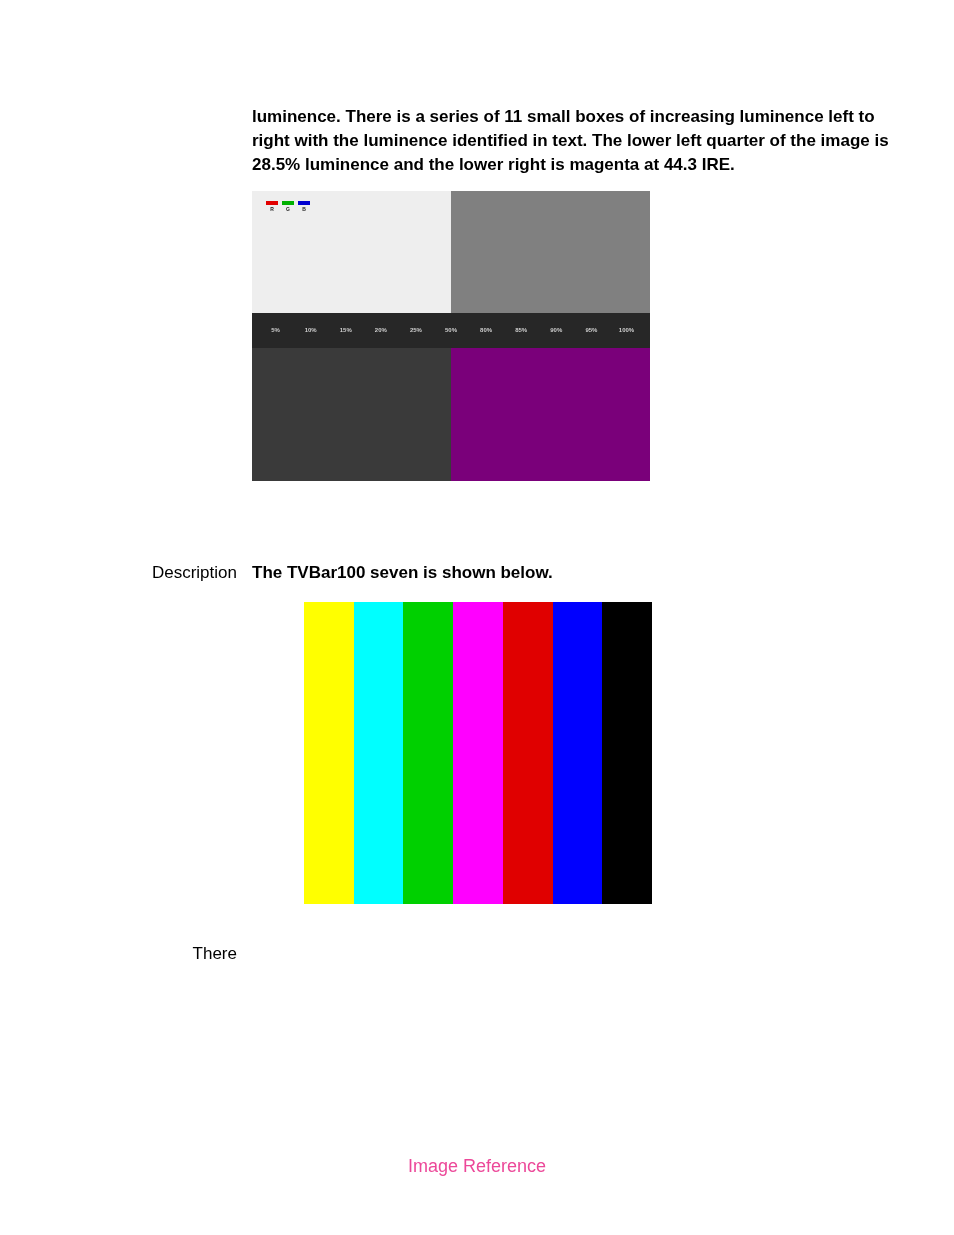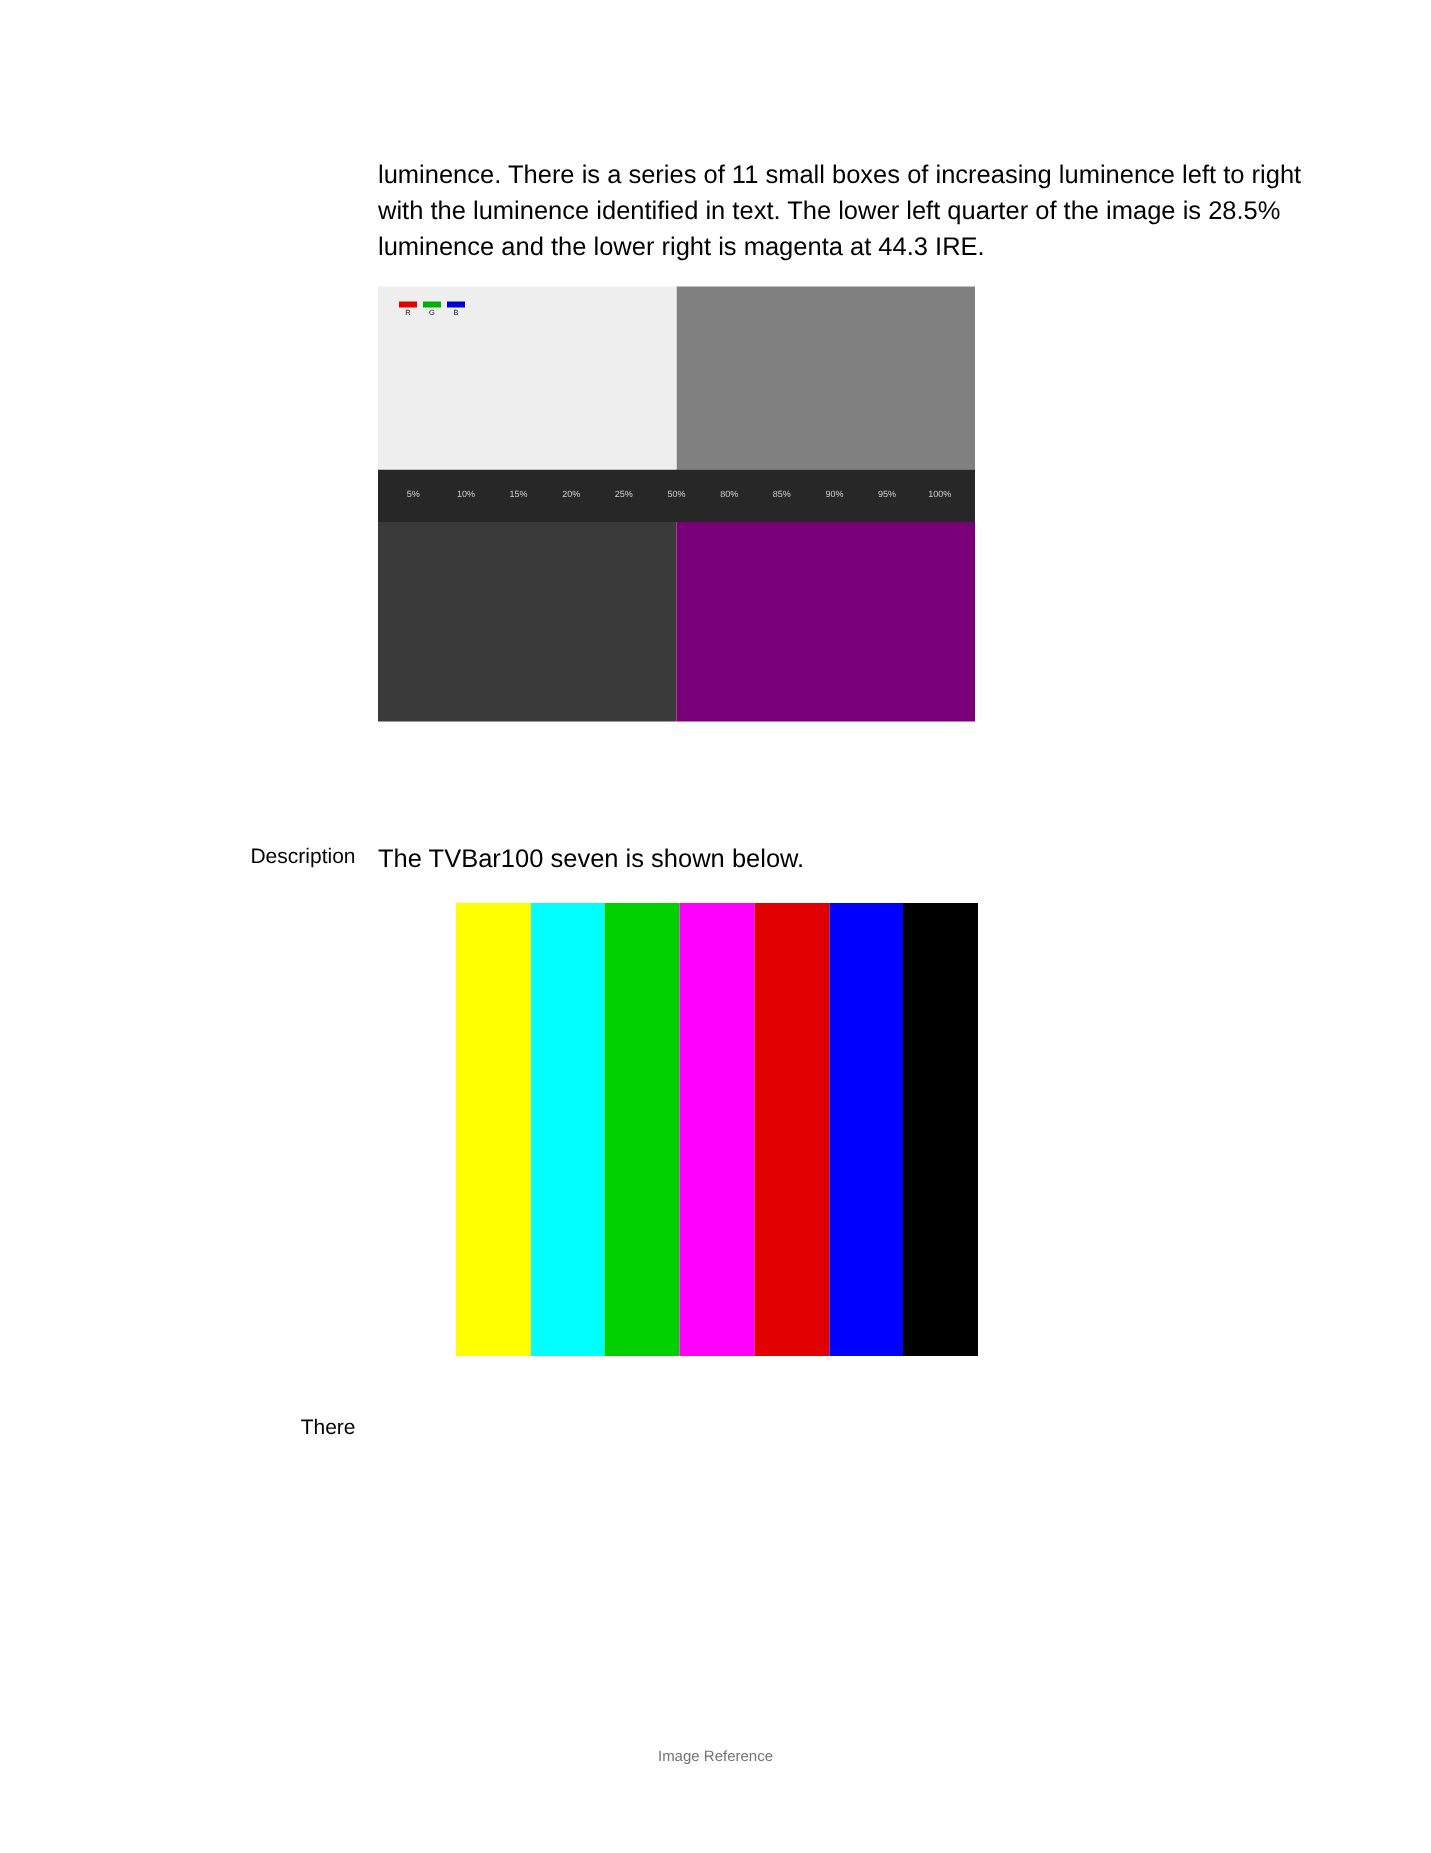--- a/index.html
+++ b/index.html
@@ -20,27 +20,28 @@
     display: flex;
     align-items: flex-start;
     margin-bottom: 8px;
   }
   .label-col {
     width: 192px;           
     flex: 0 0 192px;
     text-align: right;
     padding-right: 15px;
     box-sizing: border-box;
-    font-size: 14px;
+    font-size: 17px;
     line-height: 1.4;
   }
   .content-col {
     flex: 1;
     font-size: 17px;
     line-height: 1.42;
+    font-weight: bold;
   }
   .content-col p {
     margin: 0 0 14px 0;
   }
   
   .testimg1 {
     width: 398px;
     height: 290px;
     margin: 12px 0 50px 0;
     position: relative;
@@ -107,22 +108,22 @@
     display: flex;
   }
   .testimg2 .bar { flex: 1; }
   
   .footer {
     position: absolute;
     bottom: 58px;
     left: 0;
     width: 100%;
     text-align: center;
-    font-size: 10px;
-    color: #737373;
+    font-size: 18px;
+    color: #ec4899;
   }
 </style>
 </head>
 <body>
 
 <div class="page">
 
   <div class="row">
     <div class="label-col"></div>
     <div class="content-col">

